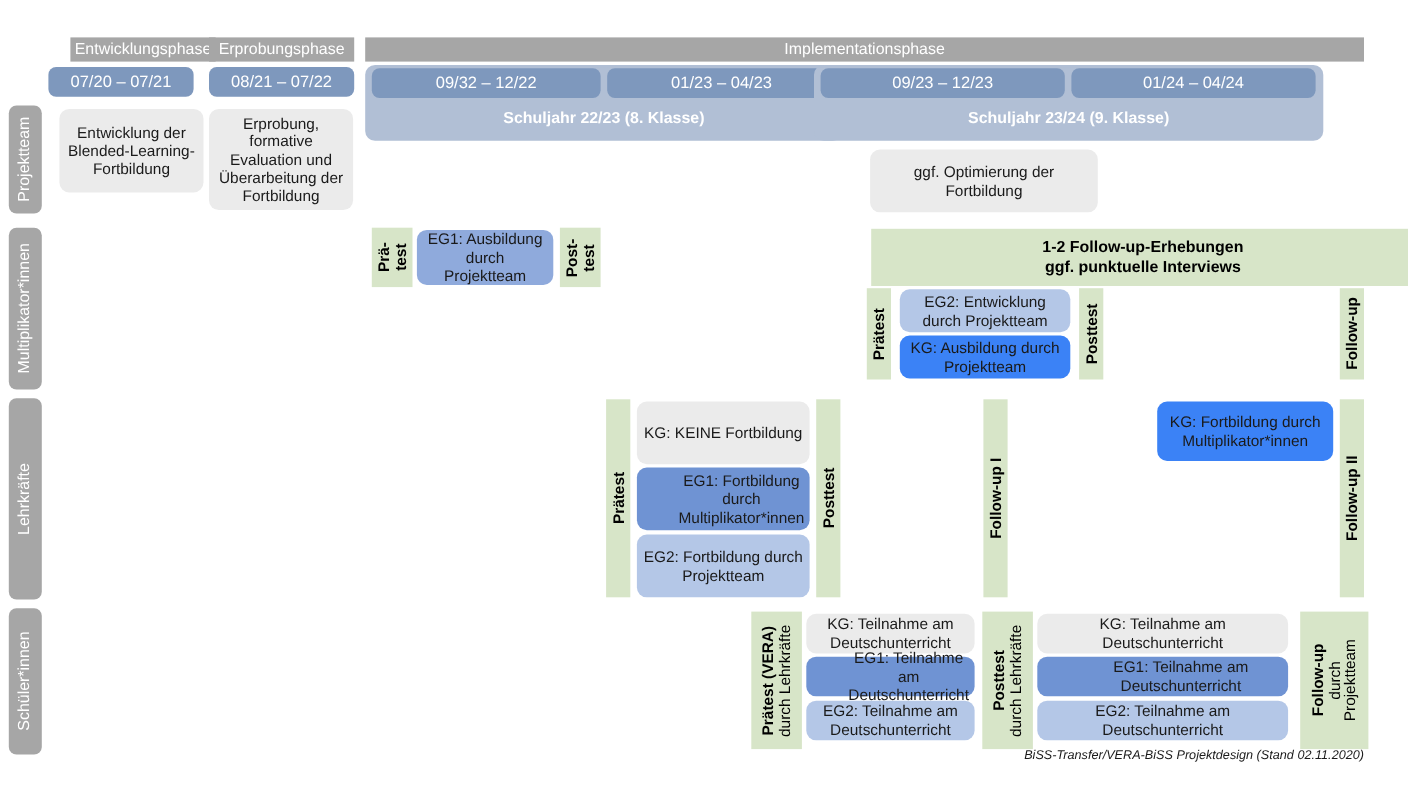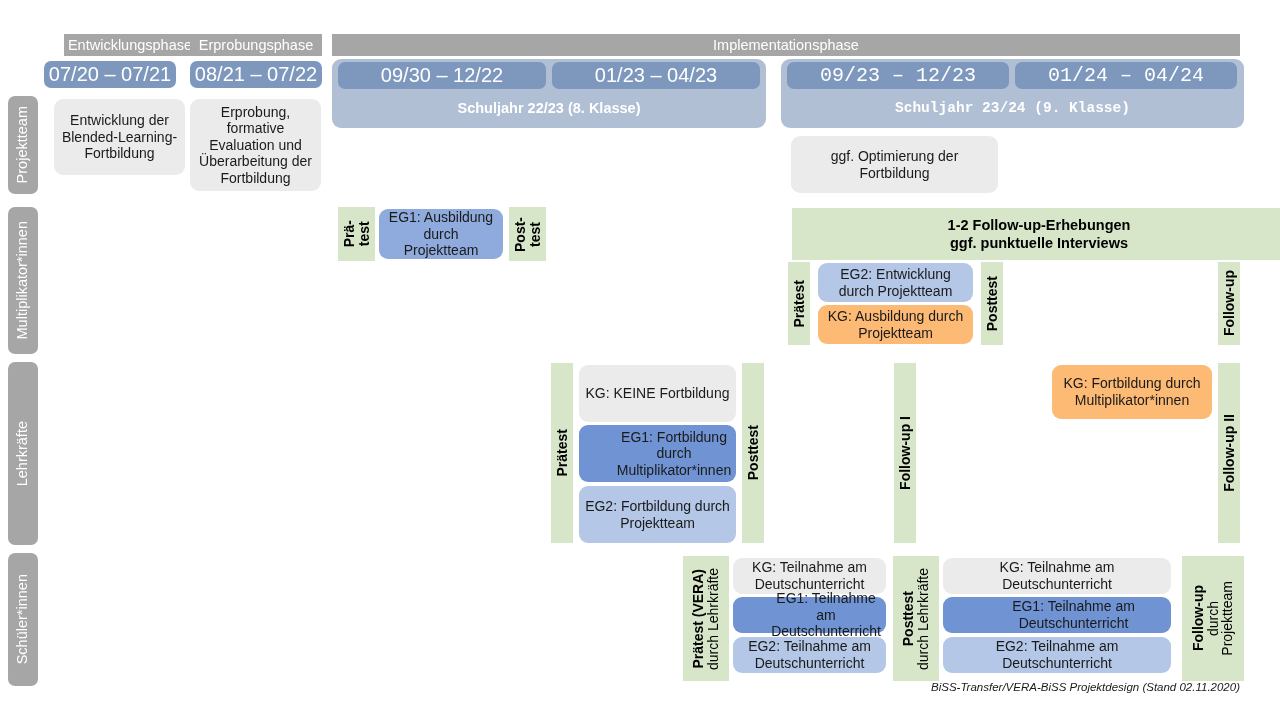--- a/index.html
+++ b/index.html
@@ -46,21 +46,21 @@
     display: flex;
     align-items: center;
     justify-content: center;
     text-align: center;
   }
 
   
   .period {
     background: #7e98bd;
     color: #ffffff;
-    font-size: 20px;
+    font-size: 15px;
     border-radius: 7px;
     display: flex;
     align-items: center;
     justify-content: center;
     text-align: center;
   }
 
   
   .schuljahr {
     background: #b1bfd5;
@@ -80,21 +80,21 @@
     display: flex;
     align-items: center;
     justify-content: center;
     text-align: center;
     font-size: 14px;
     line-height: 1.18;
     padding: 2px 6px;
     color: #1a1a1a;
   }
   .box-grey  { background: #ebebeb; }
-  .box-grey2 { background: #fdba74; }
+  .box-grey2 { background: #3b82f6; }
   .box-eg1   { background: #8faadc; }
   .box-eg2   { background: #b4c7e7; }
   .box-eg1-dark { background: #6f93d3; padding-left: 39px; }
 
   
   .green {
     background: #d7e5c8;
     display: flex;
     align-items: center;
     justify-content: center;
@@ -147,31 +147,31 @@
 
   <div class="abs period" style="left:44px; top:61px; width:132px; height:27px;">
     <span>07/20 – 07/21</span>
   </div>
   <div class="abs period" style="left:190px; top:61px; width:132px; height:27px;">
     <span>08/21 – 07/22</span>
   </div>
 
   <div class="abs schuljahr" style="left:332px; top:59px; width:434px; height:69px;">
     <div class="abs period" style="left:6px; top:3px; width:208px; height:27px;">
-      <span>09/30 – 12/22</span>
+      <span>09/32 – 12/22</span>
     </div>
     <div class="abs period" style="left:220px; top:3px; width:208px; height:27px;">
       <span>01/23 – 04/23</span>
     </div>
     <div class="abs" style="left:0; top:36px; width:100%; height:26px; display:flex; align-items:center; justify-content:center;">
       <span class="schuljahr-label">Schuljahr 22/23 (8. Klasse)</span>
     </div>
   </div>
 
-  <div class="abs schuljahr" style="left:781px; top:59px; width:463px; height:69px;font-family:Liberation Mono, monospace;">
+  <div class="abs schuljahr" style="left:740px; top:59px; width:463px; height:69px;">
     <div class="abs period" style="left:6px; top:3px; width:222px; height:27px;">
       <span>09/23 – 12/23</span>
     </div>
     <div class="abs period" style="left:234px; top:3px; width:222px; height:27px;">
       <span>01/24 – 04/24</span>
     </div>
     <div class="abs" style="left:0; top:36px; width:100%; height:26px; display:flex; align-items:center; justify-content:center;">
       <span class="schuljahr-label">Schuljahr 23/24 (9. Klasse)</span>
     </div>
   </div>

